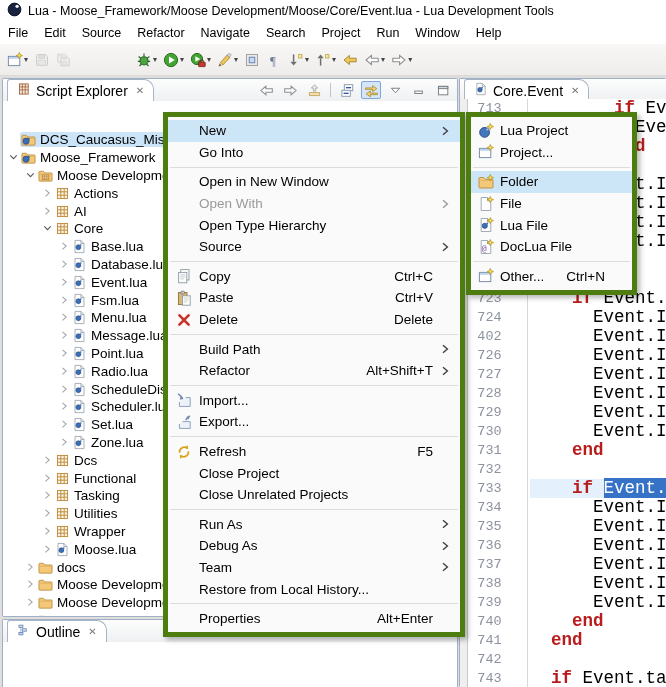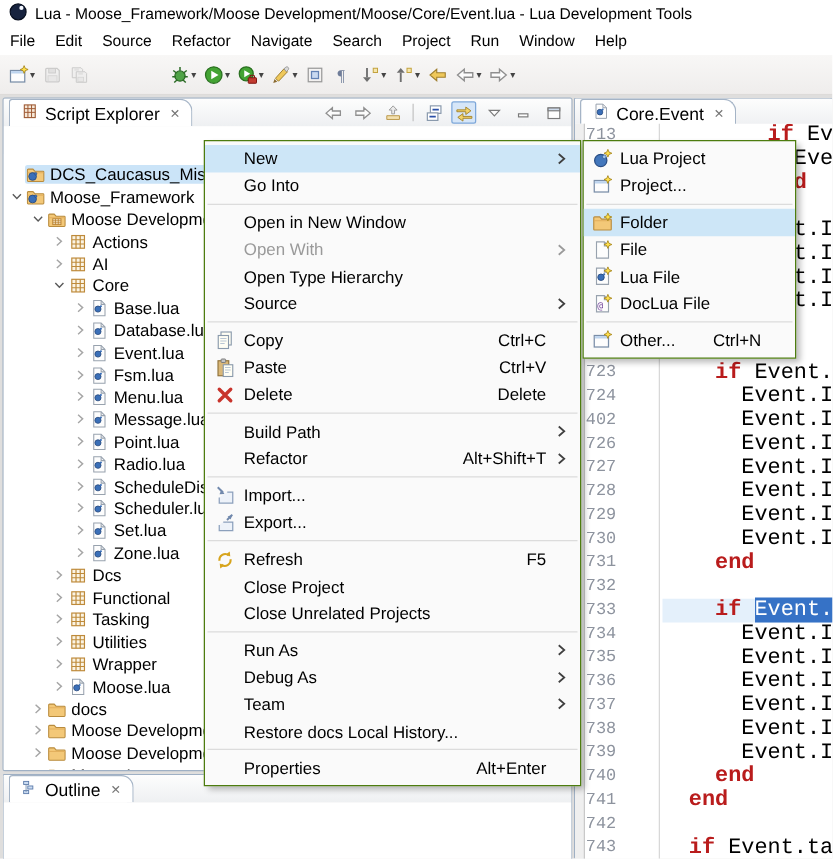--- a/index.html
+++ b/index.html
@@ -47,30 +47,30 @@
   .rowsel { display:flex; align-items:center; padding:0 3px 0 1px; border-radius:2px; }
   .rowsel.sel { background:#cbe4f8; }
   #tree-scroll { position:absolute; right:1px; top:23px; width:14px; height:14px; background:#f0f0f0;
                  border:1px solid #d0d0d0; font-size:7px; color:#707070; display:flex;
                  align-items:center; justify-content:center; }
 
   
   #ed-body { position:absolute; left:0; right:0; top:20px; bottom:0; background:#fff; display:flex; }
   #ruler  { width:8px; background:#efefef; border-right:1px solid #c9c9c9; flex:none; }
   #gutter { width:60px; background:#fff; border-right:1px solid #d8d8d8; flex:none;
-            font:13.5px/19px "Liberation Mono",monospace; color:#8d939e; text-align:right; padding-right:34px; }
+            font:13.5px/19px "Liberation Mono",monospace; color:#8d939e; text-align:center; padding-right:16px; }
   .gl { height:19px; }
   #code { flex:1; font:17.5px/19px "Liberation Mono",monospace; white-space:pre; padding-left:2px; overflow:hidden; }
   .cl { height:19px; }
   .cl.cur { background:#e4f0fb; }
   .k { color:#b91c1c; font-weight:bold; }
   .selt { background:#3672c6; color:#ffffff; }
 
   
-  .menu { position:absolute; background:#fafafa; border:1px solid #4d7c0f; padding:3px 0;
+  .menu { position:absolute; background:#fafafa; border:5px solid #4d7c0f; padding:3px 0;
           box-shadow:3px 3px 5px rgba(0,0,0,.28); font-size:13.5px; }
   #ctxmenu { left:163px; top:36px; width:302px; z-index:30; }
   #submenu { left:466px; top:36px; width:171px; z-index:31; }
   .mi { height:21.6px; display:flex; align-items:center; padding-right:5px; }
   .mi.hl { background:#cde6f7; }
   .mi.dis { color:#9a9a9a; }
   .mic { width:31px; display:flex; justify-content:center; align-items:center; flex:none; }
   #submenu .mic { width:29px; }
   .mlabel { white-space:nowrap; }
   .msc { margin-left:auto; padding-right:9px; white-space:nowrap; }
@@ -1000,21 +1000,21 @@
         <span class="mlabel">Team</span>
         <span class="msc"></span>
         <span class="marr">
           <svg width="7" height="10" viewBox="0 0 7 10">
             <path d="M1 1.2l4.4 3.8L1 8.8" fill="none" stroke="#404040" stroke-width="1.4"></path>
           </svg>
         </span>
       </div>
       <div class="mi">
         <span class="mic"></span>
-        <span class="mlabel">Restore docs Local History...</span>
+        <span class="mlabel">Restore from Local History...</span>
         <span class="msc"></span>
         <span class="marr"></span>
       </div>
       <div class="msep"></div>
       <div class="mi">
         <span class="mic"></span>
         <span class="mlabel">Properties</span>
         <span class="msc">Alt+Enter</span>
         <span class="marr"></span>
       </div>

